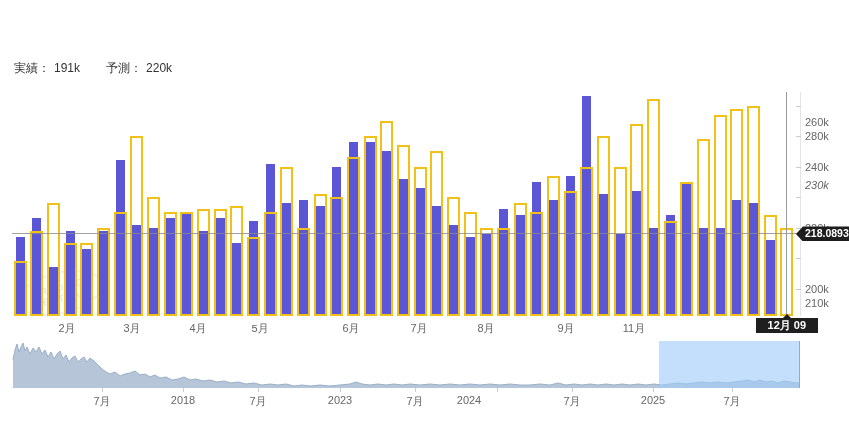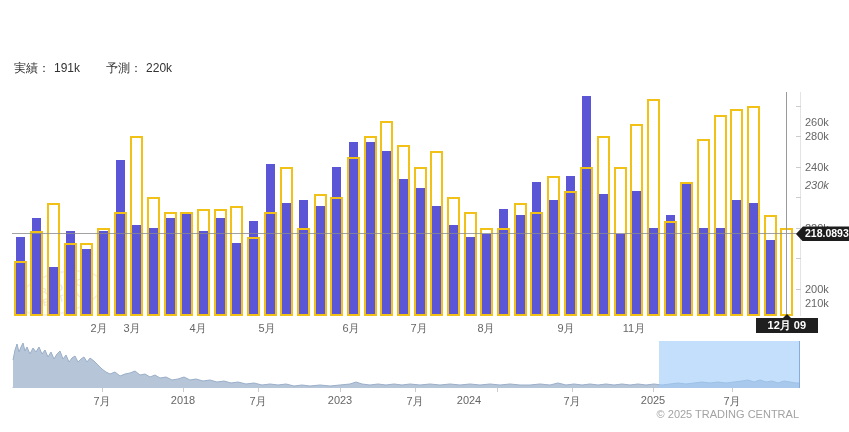--- a/index.html
+++ b/index.html
@@ -270,24 +270,24 @@
         <div class="ytick-dash" style="top: 112.05px;"></div>
         <div class="ytick-label" style="top: 95px; font-style: italic;">230k</div>
         <div class="ytick-dash" style="top: 81.55px;"></div>
         <div class="ytick-label" style="top: 76.55px;">240k</div>
         <div class="ytick-dash" style="top: 51.05px;"></div>
         <div class="ytick-label" style="top: 46.05px;">280k</div>
         <div class="ytick-dash" style="top: 20.55px;"></div>
         <div class="ytick-label" style="top: 32px;">260k</div>
       </div>
     <div id="xlabels">
-        <div class="xlabel" style="left: 67px; margin-left: 32px;">2月</div>
+        <div class="xlabel" style="left: 67px;">2月</div>
         <div class="xlabel" style="left: 132px;">3月</div>
         <div class="xlabel" style="left: 198px;">4月</div>
-        <div class="xlabel" style="left: 267px;">5月</div>
+        <div class="xlabel" style="left: 260px; font-family: Liberation Mono, monospace;">5月</div>
         <div class="xlabel" style="left: 351px;">6月</div>
         <div class="xlabel" style="left: 419px;">7月</div>
         <div class="xlabel" style="left: 486px;">8月</div>
         <div class="xlabel" style="left: 566px;">9月</div>
         <div class="xlabel" style="left: 634px;">11月</div>
       </div>
     <div class="current-line" id="current-line" style="top: 148.378px;"></div>
     <div class="crosshair" id="crosshair" style="left: 786.32px; height: 226px;"></div>
     <div class="price-badge" id="price-badge" style="top: 141.378px;">218.0893</div>
     <div class="tooltip-arrow" id="tooltip-arrow" style="left: 781.82px;"></div>
@@ -315,14 +315,13 @@
       <div class="nav-tick" style="left: 497px;"></div>
       <div class="nav-label" style="left: 469px;">2024</div>
       <div class="nav-tick" style="left: 572px;"></div>
       <div class="nav-label" style="left: 572px;">7月</div>
       <div class="nav-tick" style="left: 653px;"></div>
       <div class="nav-label" style="left: 653px;">2025</div>
       <div class="nav-tick" style="left: 732px;"></div>
       <div class="nav-label" style="left: 732px;">7月</div>
     </div>
 
-  <div class="copyright">© 2025 TRADING CENTRAL</div>
 </div>
 
 </body></html>

